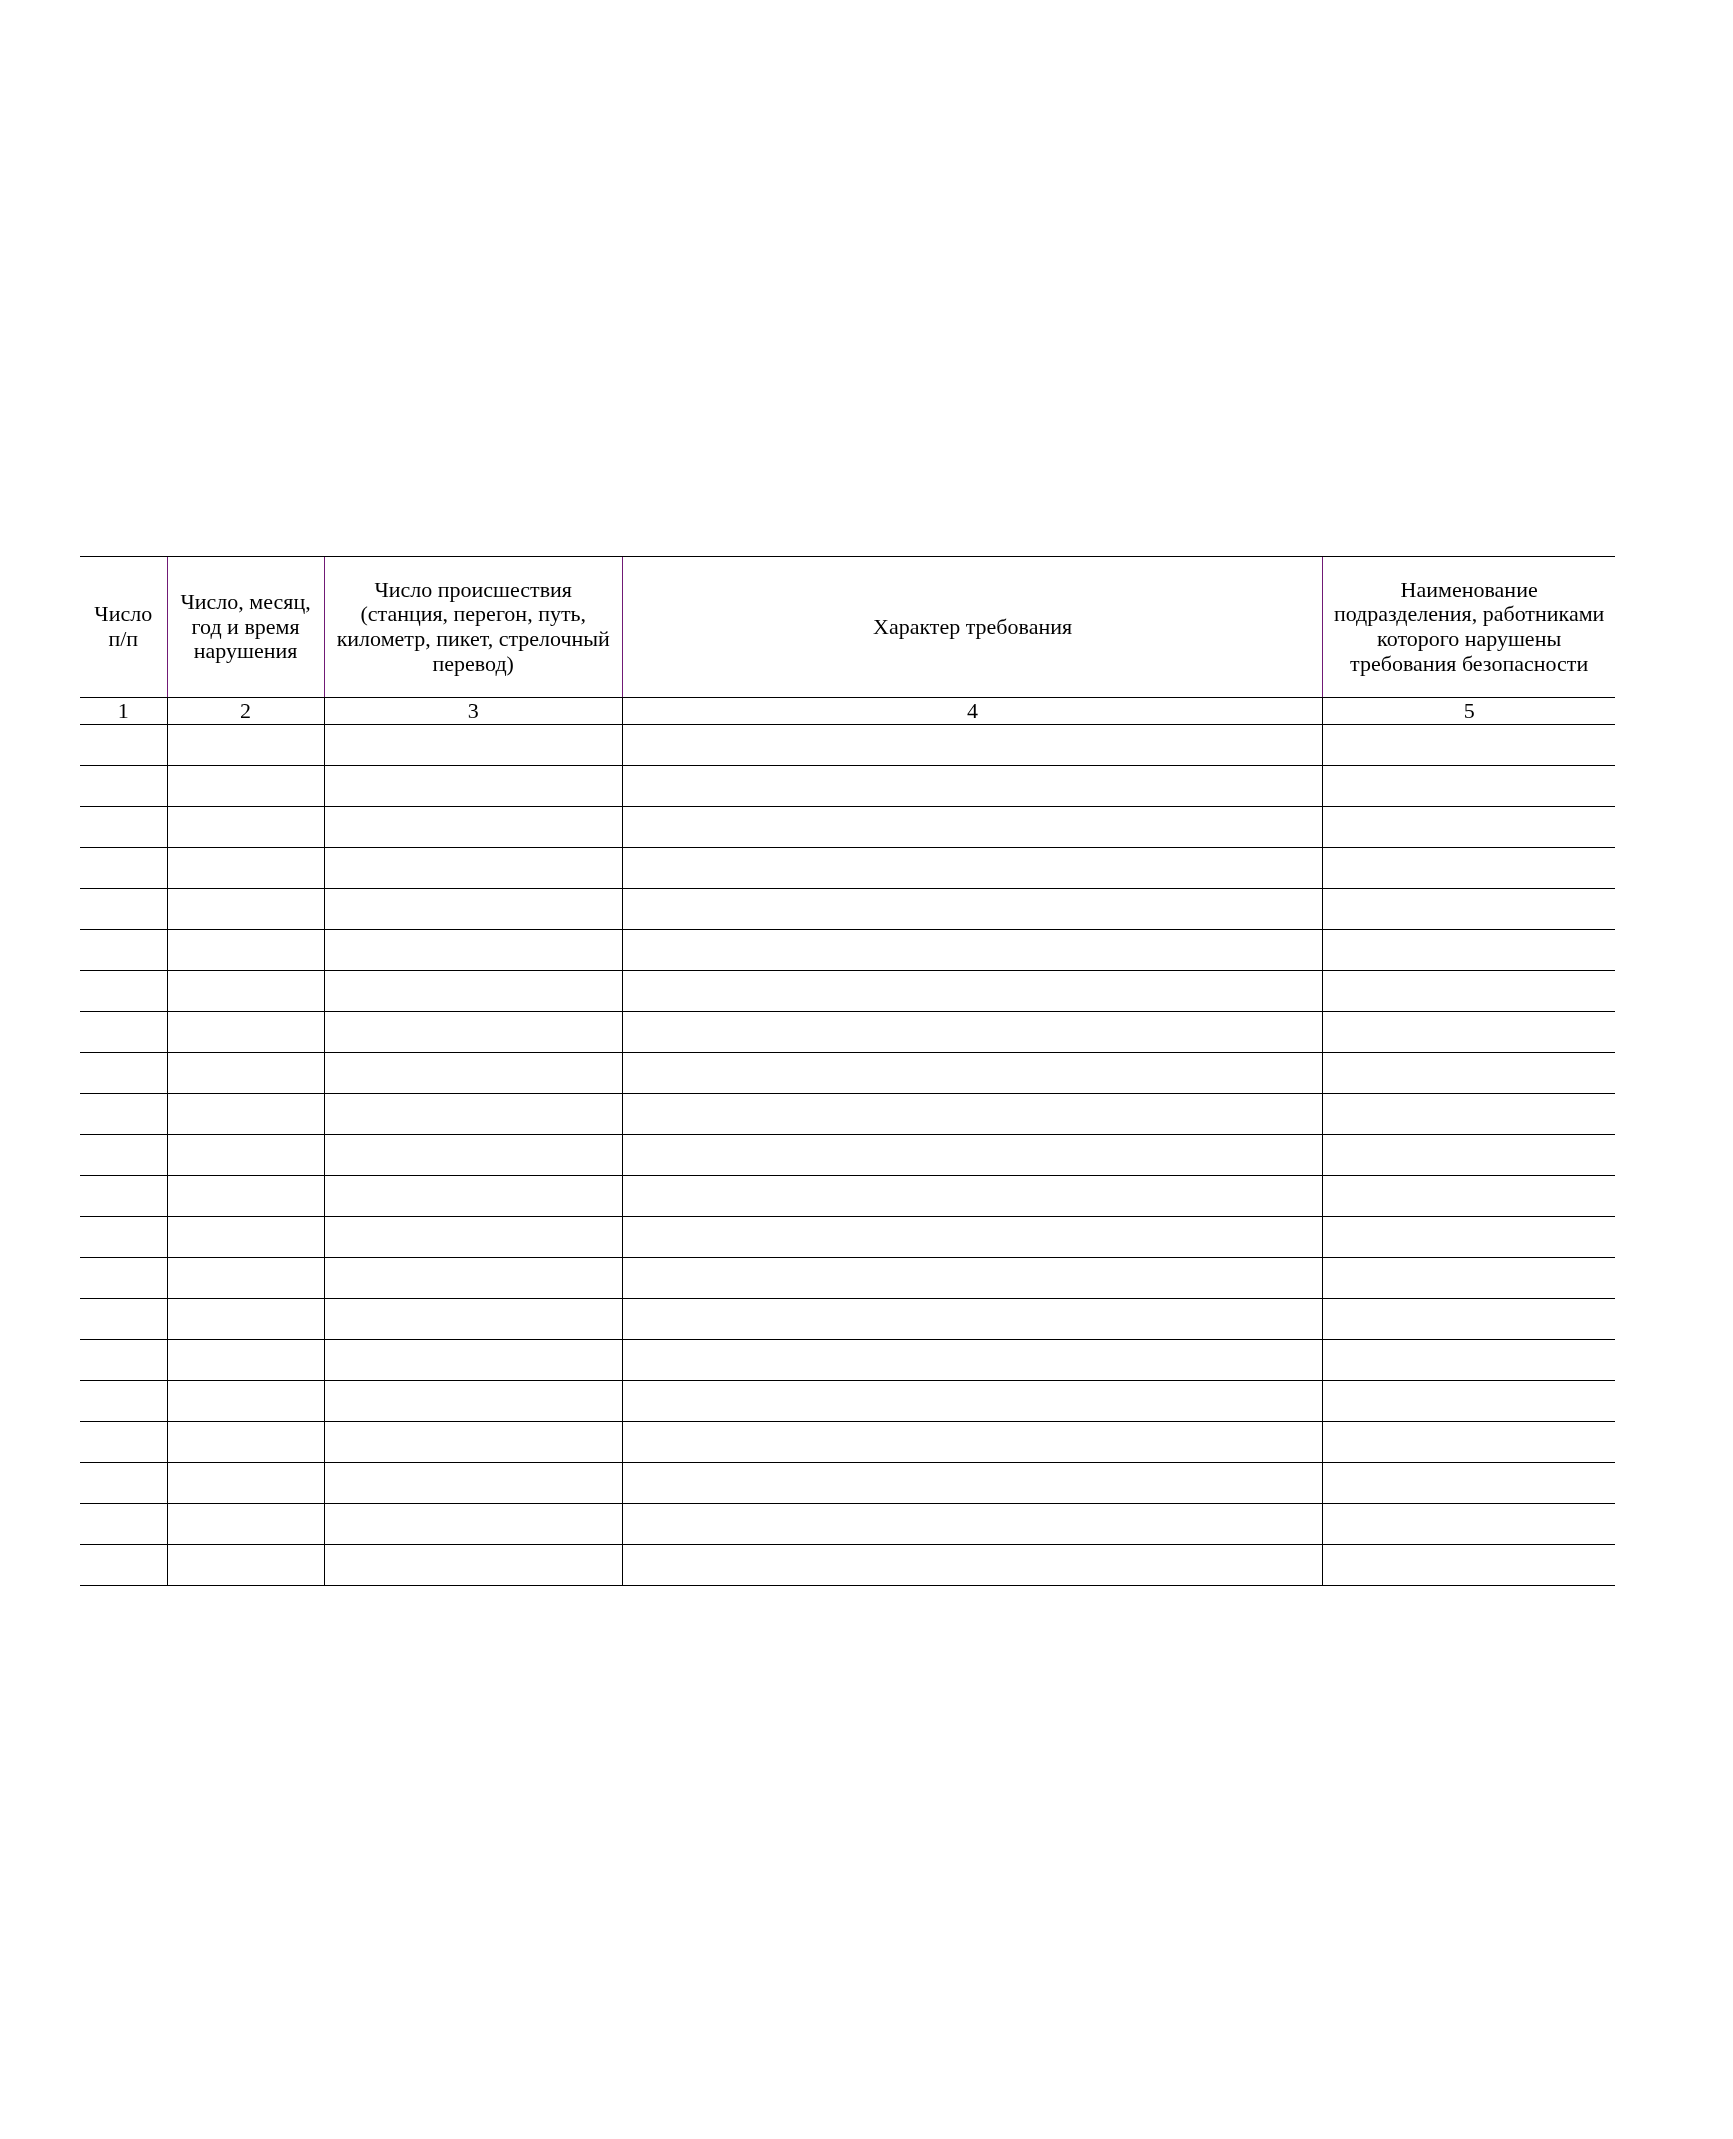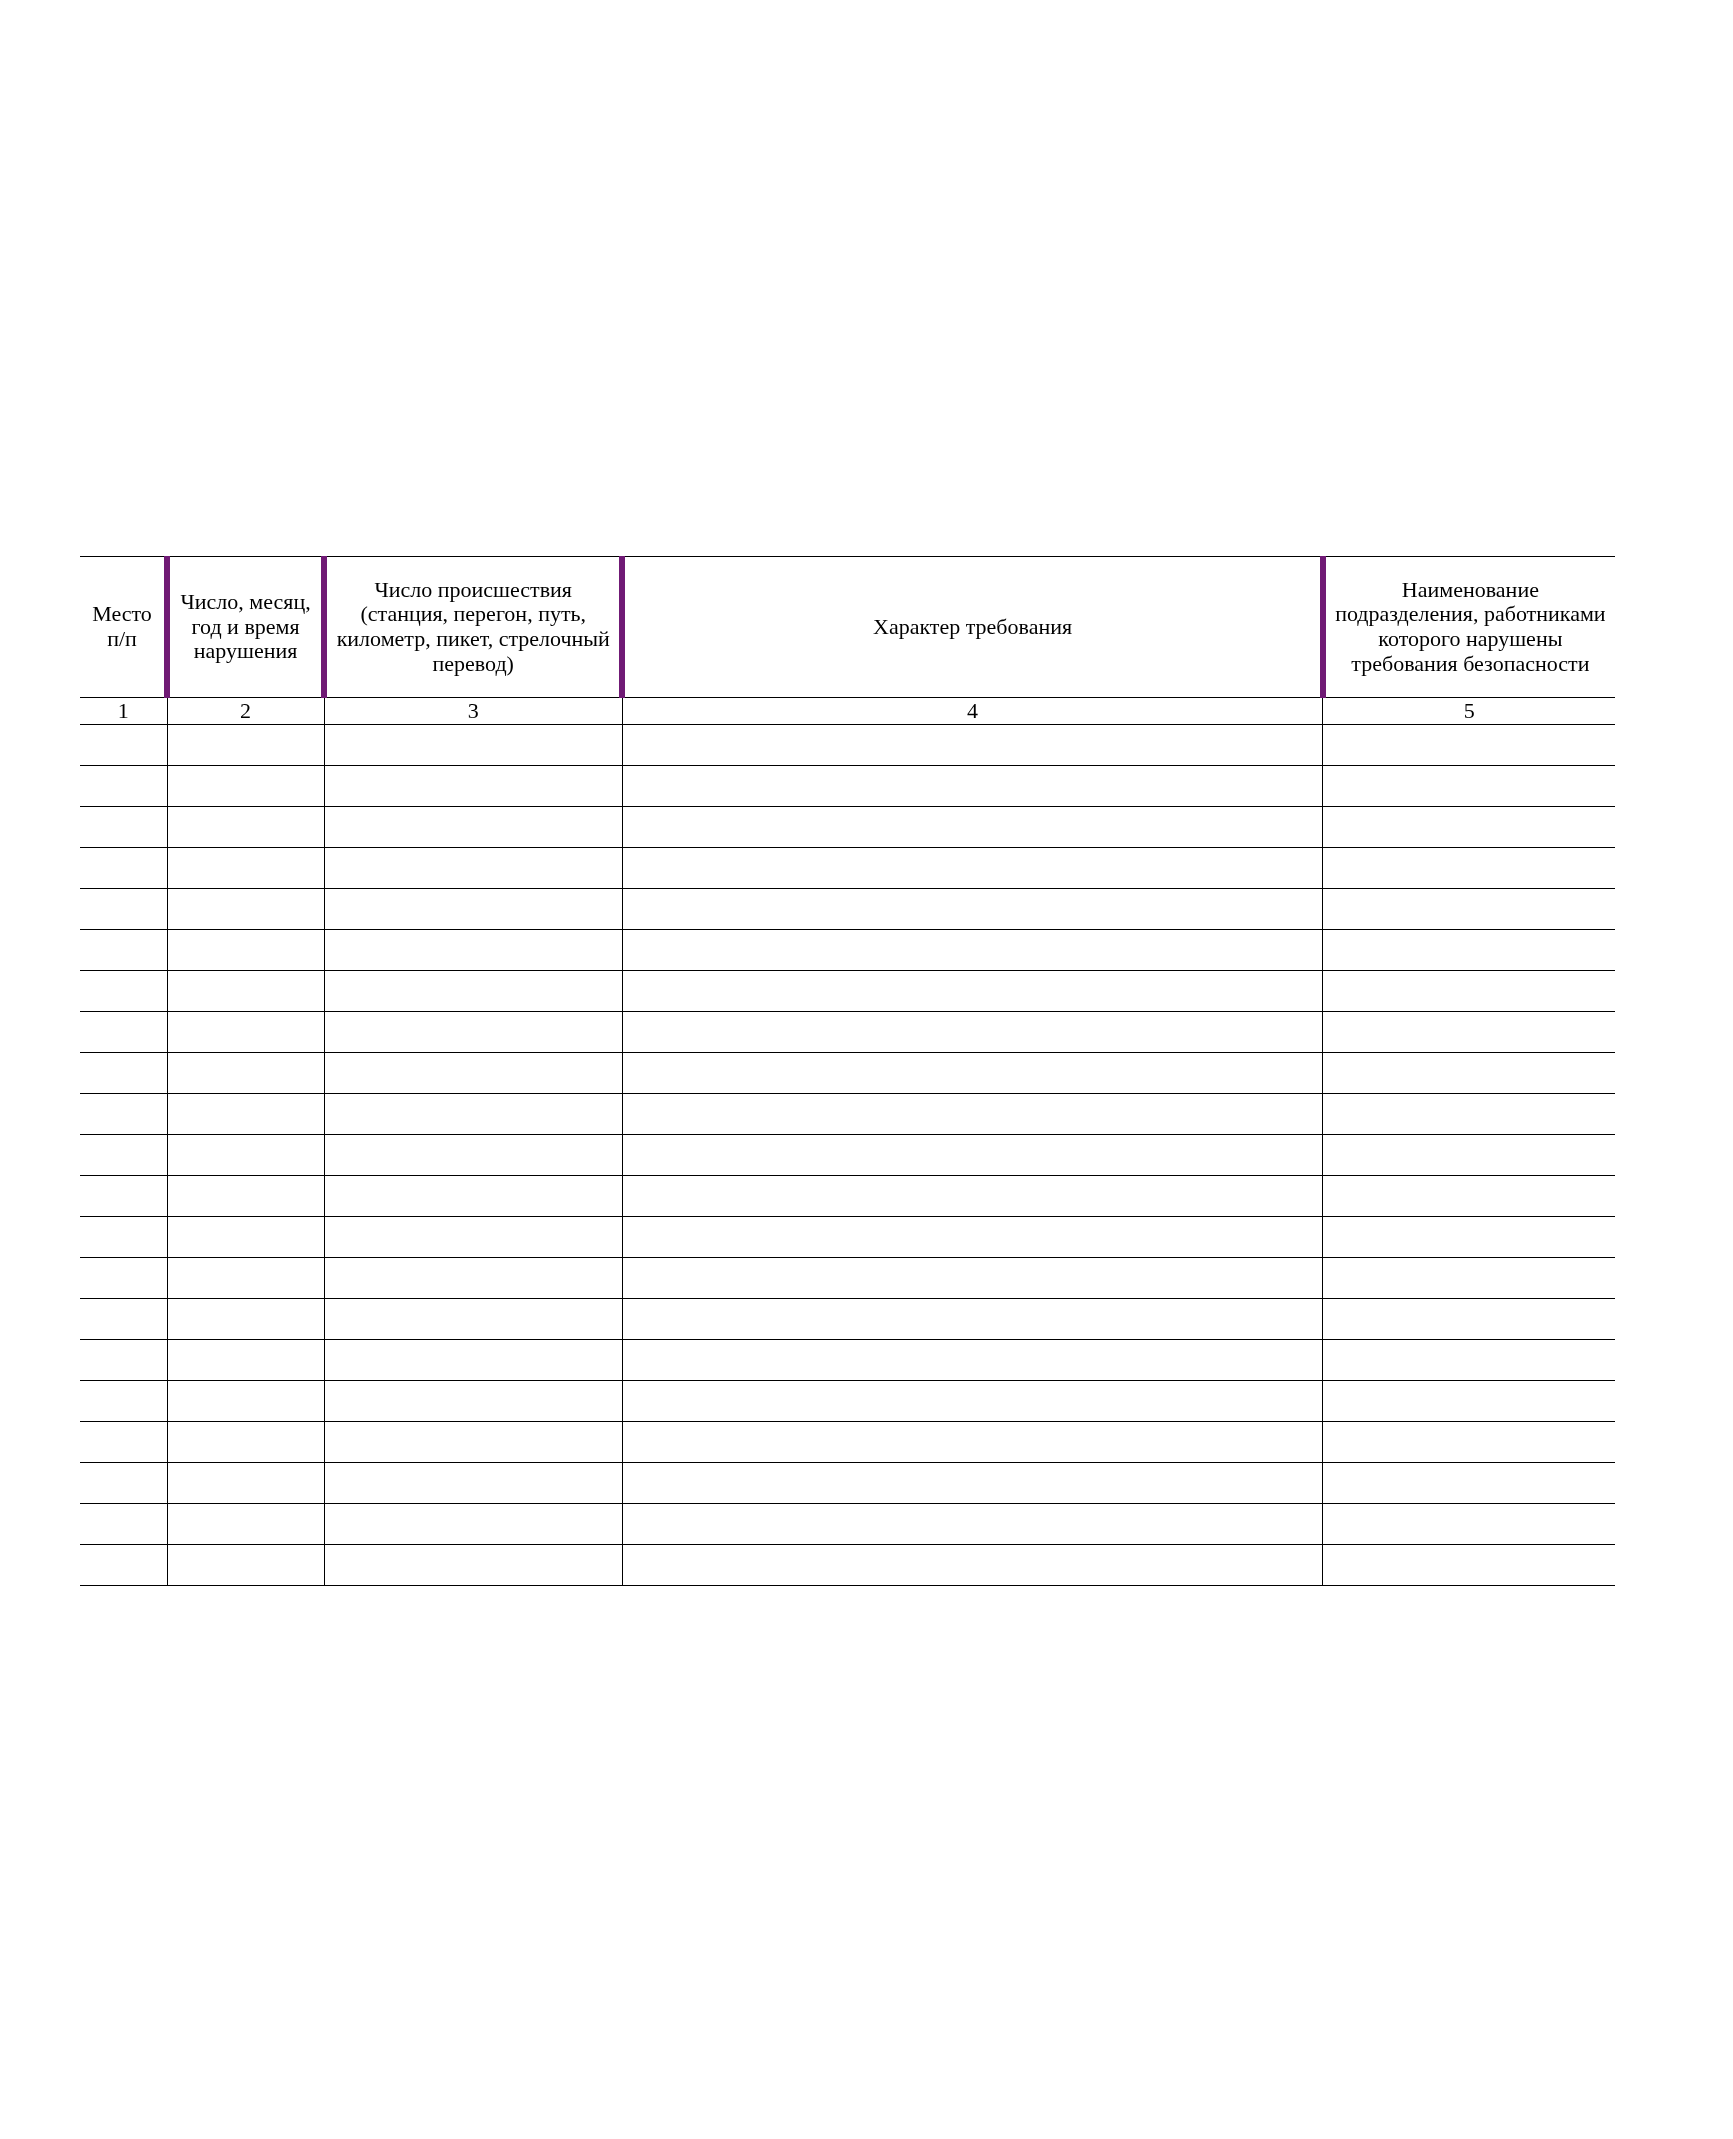--- a/index.html
+++ b/index.html
@@ -26,21 +26,21 @@
   }
   table.journal th,
   table.journal td {
     padding: 0;
     margin: 0;
   }
   
   table.journal th.hdr {
     border-top: 1.5px solid #000000;
     border-bottom: 1.5px solid #000000;
-    border-left: 6px solid #701a75;
+    border-left: 1px solid #701a75;
     font-weight: normal;
     font-size: 22px;
     line-height: 1.12;
     text-align: center;
     vertical-align: middle;
     white-space: pre-line;
     height: 136px;
     padding: 2px 2px;
   }
   table.journal th.hdr:first-child {
@@ -76,21 +76,21 @@
   <table class="journal">
     <colgroup>
       <col style="width:87px">
       <col style="width:157px">
       <col style="width:298px">
       <col style="width:700px">
       <col style="width:292px">
     </colgroup>
     <thead>
       <tr>
-        <th class="hdr">Место
+        <th class="hdr">Число
 п/п</th>
         <th class="hdr">Число, месяц,
 год и время
 нарушения</th>
         <th class="hdr">Число происшествия
 (станция, перегон, путь,
 километр, пикет, стрелочный
 перевод)</th>
         <th class="hdr">Характер требования</th>
         <th class="hdr">Наименование

